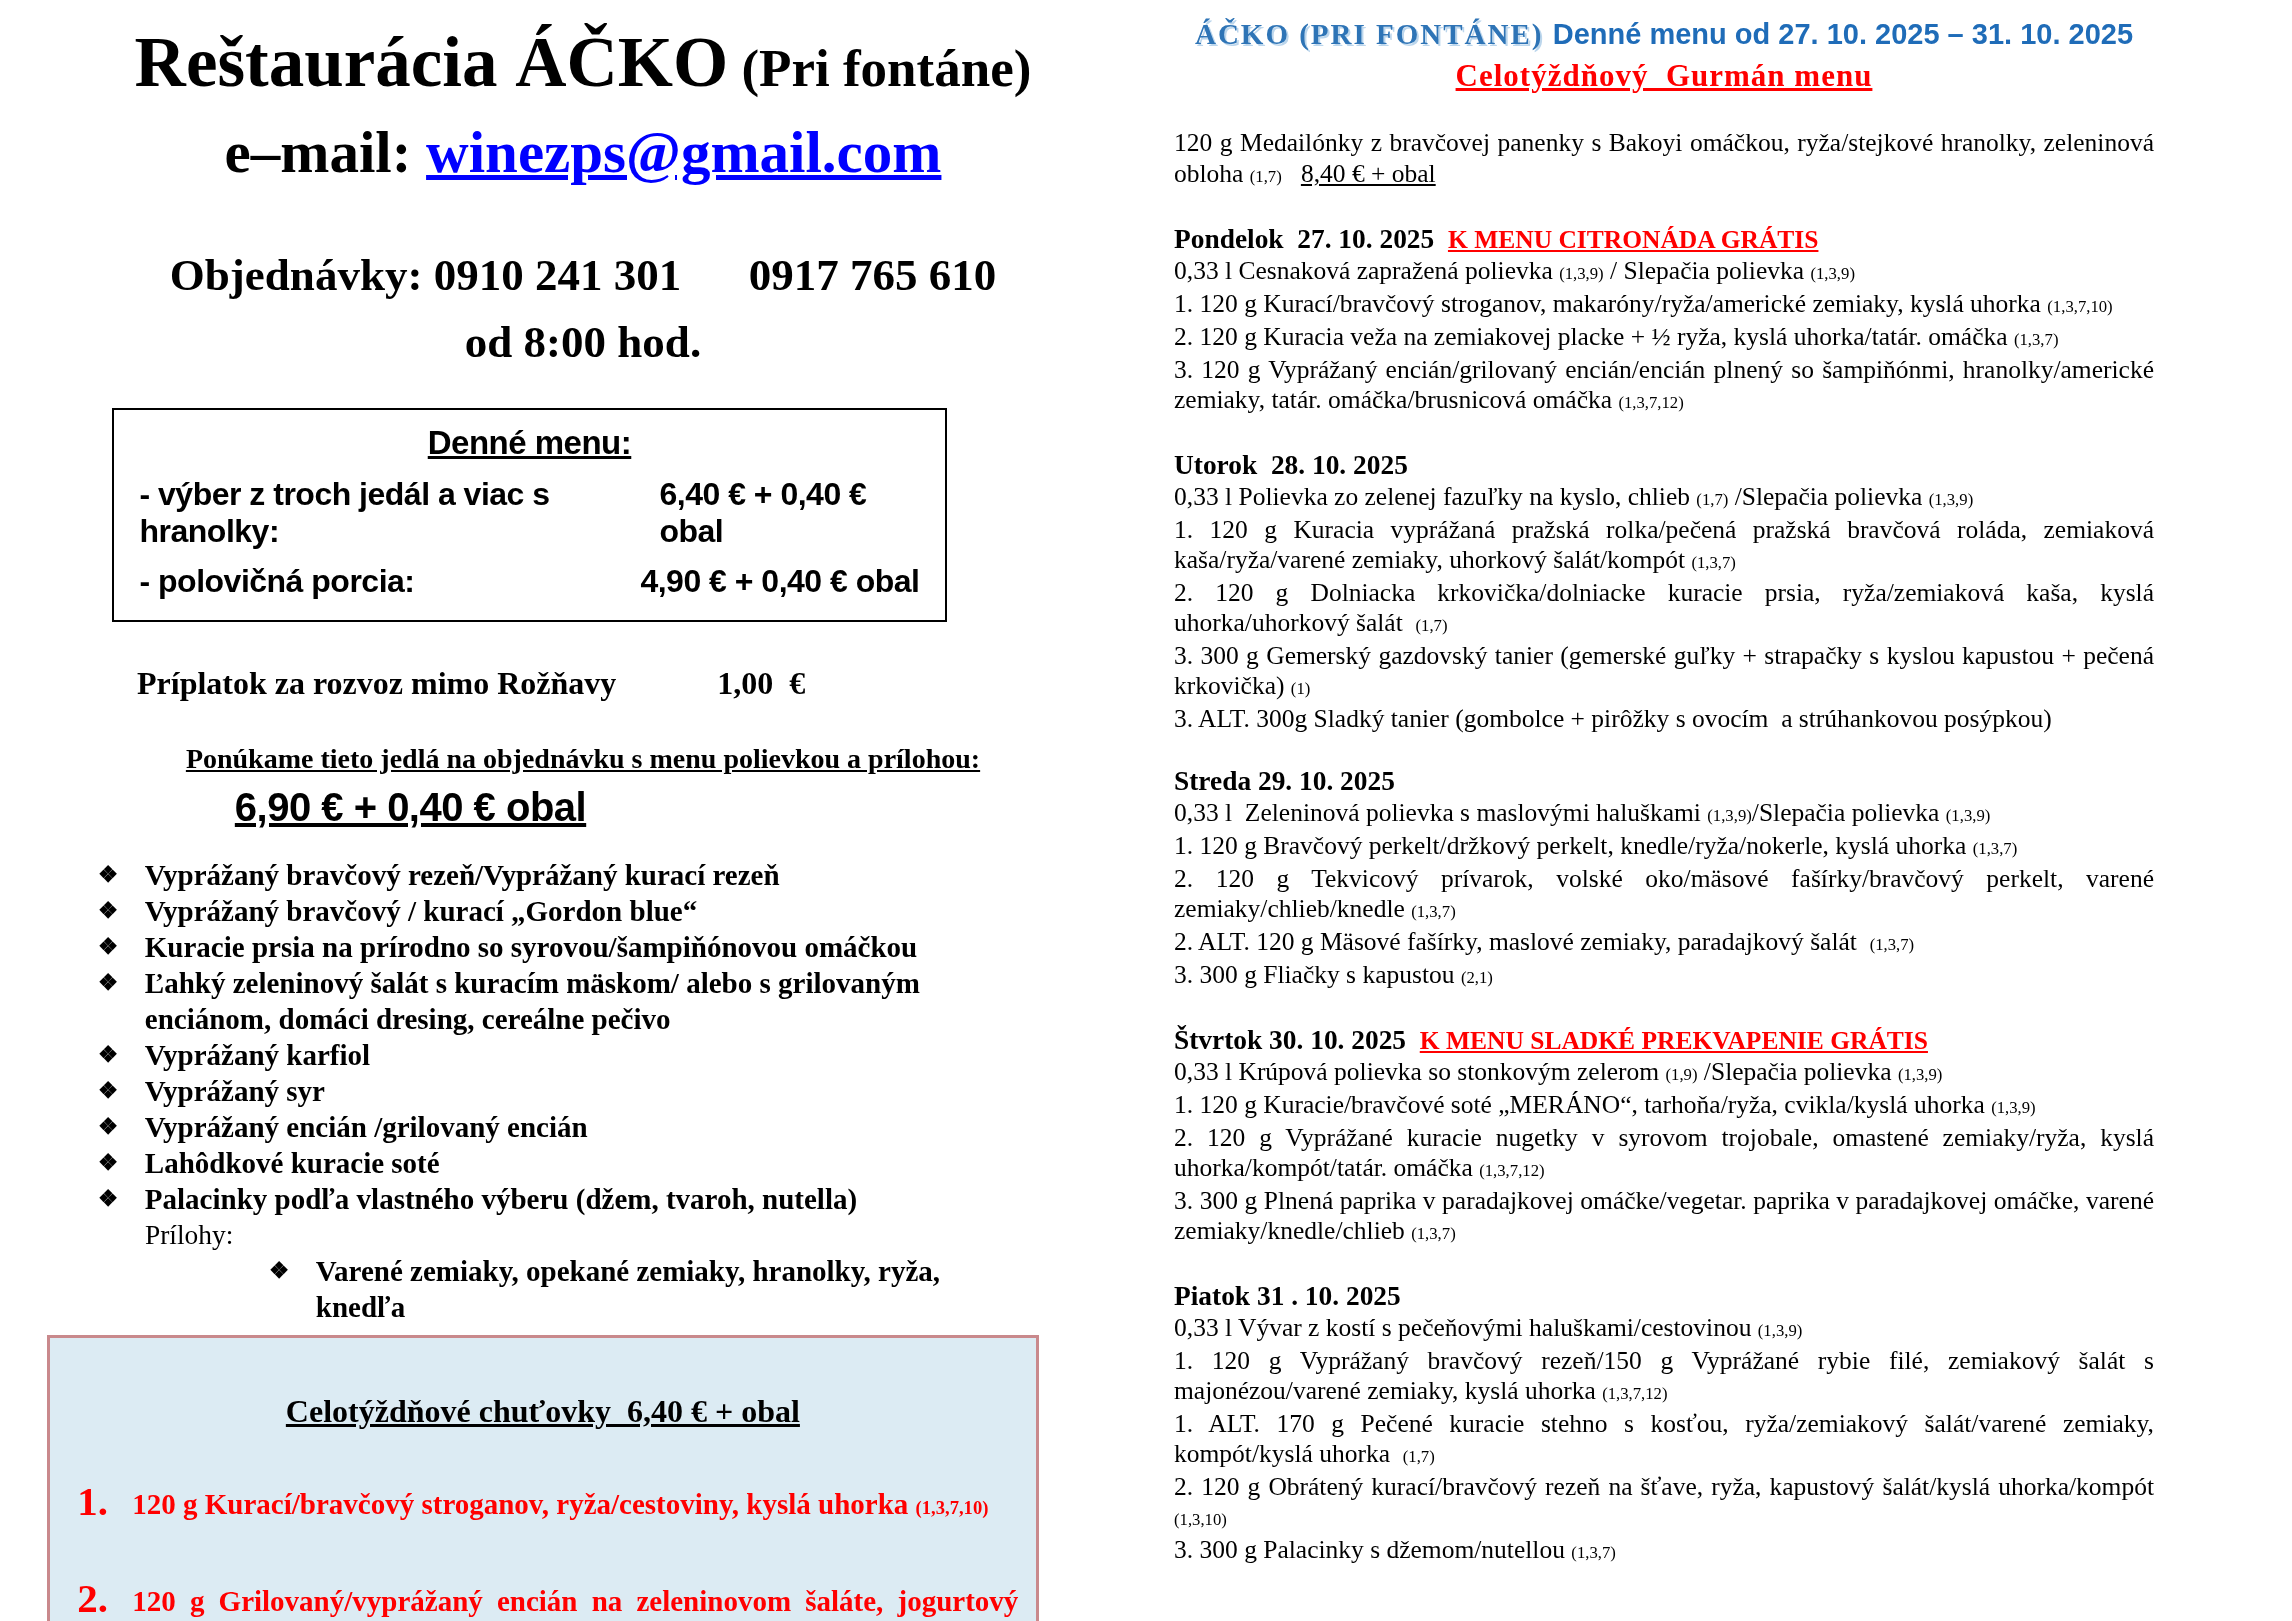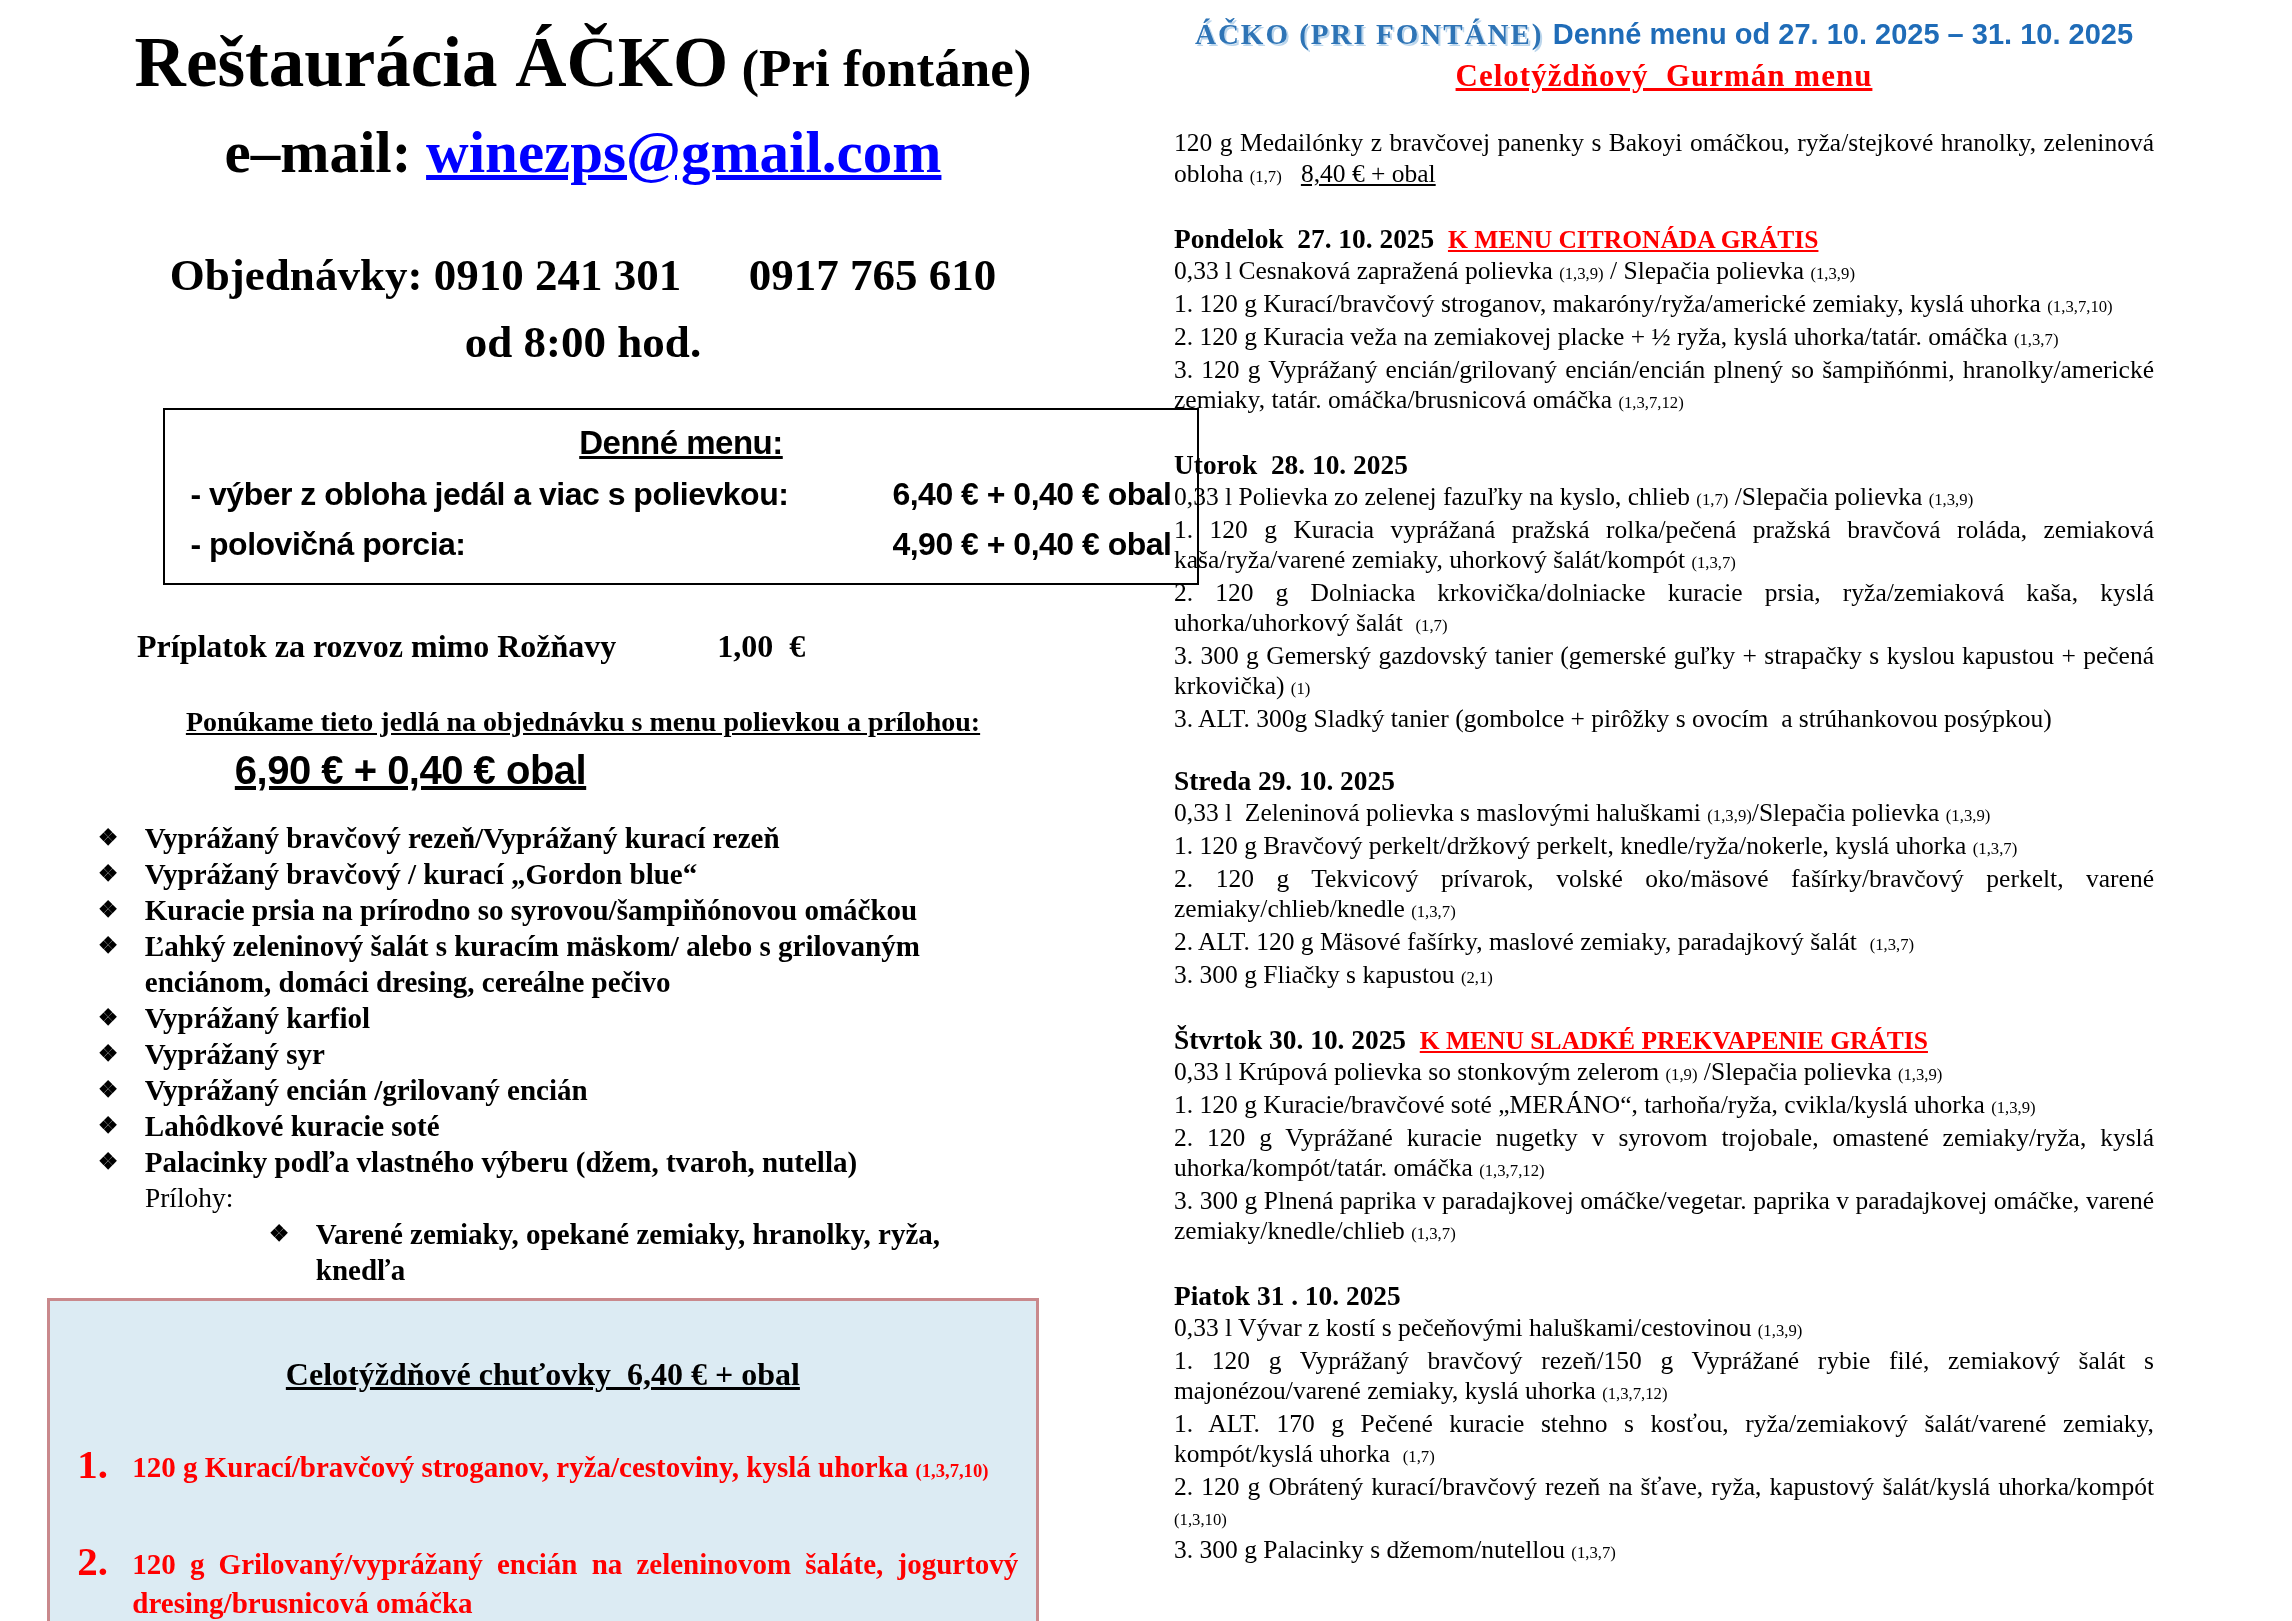--- a/index.html
+++ b/index.html
@@ -7,21 +7,21 @@
   .page{position:relative;width:2293px;height:1621px;background:#ffffff;overflow:hidden;
         font-family:"Liberation Serif",serif;color:#000;border-radius:18px;}
   
   .col-left{position:absolute;left:44px;top:19.6px;width:1078px;}
   .l-title{text-align:center;font-weight:700;font-size:71px;line-height:84px;white-space:nowrap;}
   .l-title .sub{font-size:53px;}
   .l-email{text-align:center;font-weight:700;font-size:59px;line-height:74px;margin-top:5px;}
   .l-email a{color:#0000ff;text-decoration:underline;cursor:pointer;}
   .l-orders{text-align:center;font-weight:700;font-size:45px;line-height:54px;margin-top:59px;}
   .l-orders2{text-align:center;font-weight:700;font-size:45px;line-height:54px;margin-top:13.7px;}
-  .menu-box{box-sizing:border-box;margin:39px 0 0 119px;width:1036px;border:2.9px solid #000;
+  .menu-box{box-sizing:border-box;margin:39px 0 0 68px;width:835px;border:2.9px solid #000;
             padding:13.7px 25.5px 19.6px;}
   .mb-head{text-align:center;font-family:"Liberation Sans",sans-serif;font-weight:700;
            font-size:33px;text-decoration:underline;letter-spacing:-0.5px;}
   .mb-row{display:flex;justify-content:space-between;align-items:baseline;
           font-family:"Liberation Sans",sans-serif;font-weight:700;font-size:32px;
           letter-spacing:-0.5px;margin-top:13.7px;}
   .fee{margin:43px 0 0 93px;font-weight:700;font-size:32px;}
   .fee .price{margin-left:93px;}
   .offer-head{margin-top:41px;text-align:center;font-weight:700;font-size:28px;
               text-decoration:underline;}
@@ -71,21 +71,21 @@
     </div>
     <div class="l-email">
       <span>e–mail: </span><a>winezps@gmail.com</a>
     </div>
     <div class="l-orders">Objednávky: 0910 241 301&nbsp;&nbsp;&nbsp;&nbsp;&nbsp; 0917 765 610</div>
     <div class="l-orders2">od 8:00 hod.</div>
 
     <div class="menu-box">
       <div class="mb-head">Denné menu:</div>
       <div class="mb-row">
-        <span>- výber z obloha jedál a viac s polievkou:</span>
+        <span>- výber z troch jedál a viac s hranolky:</span>
         <span>6,40 € + 0,40 € obal</span>
       </div>
       <div class="mb-row">
         <span>- polovičná porcia:</span>
         <span>4,90 € + 0,40 € obal</span>
       </div>
     </div>
 
     <div class="fee">
       <span>Príplatok za rozvoz mimo Rožňavy</span>

